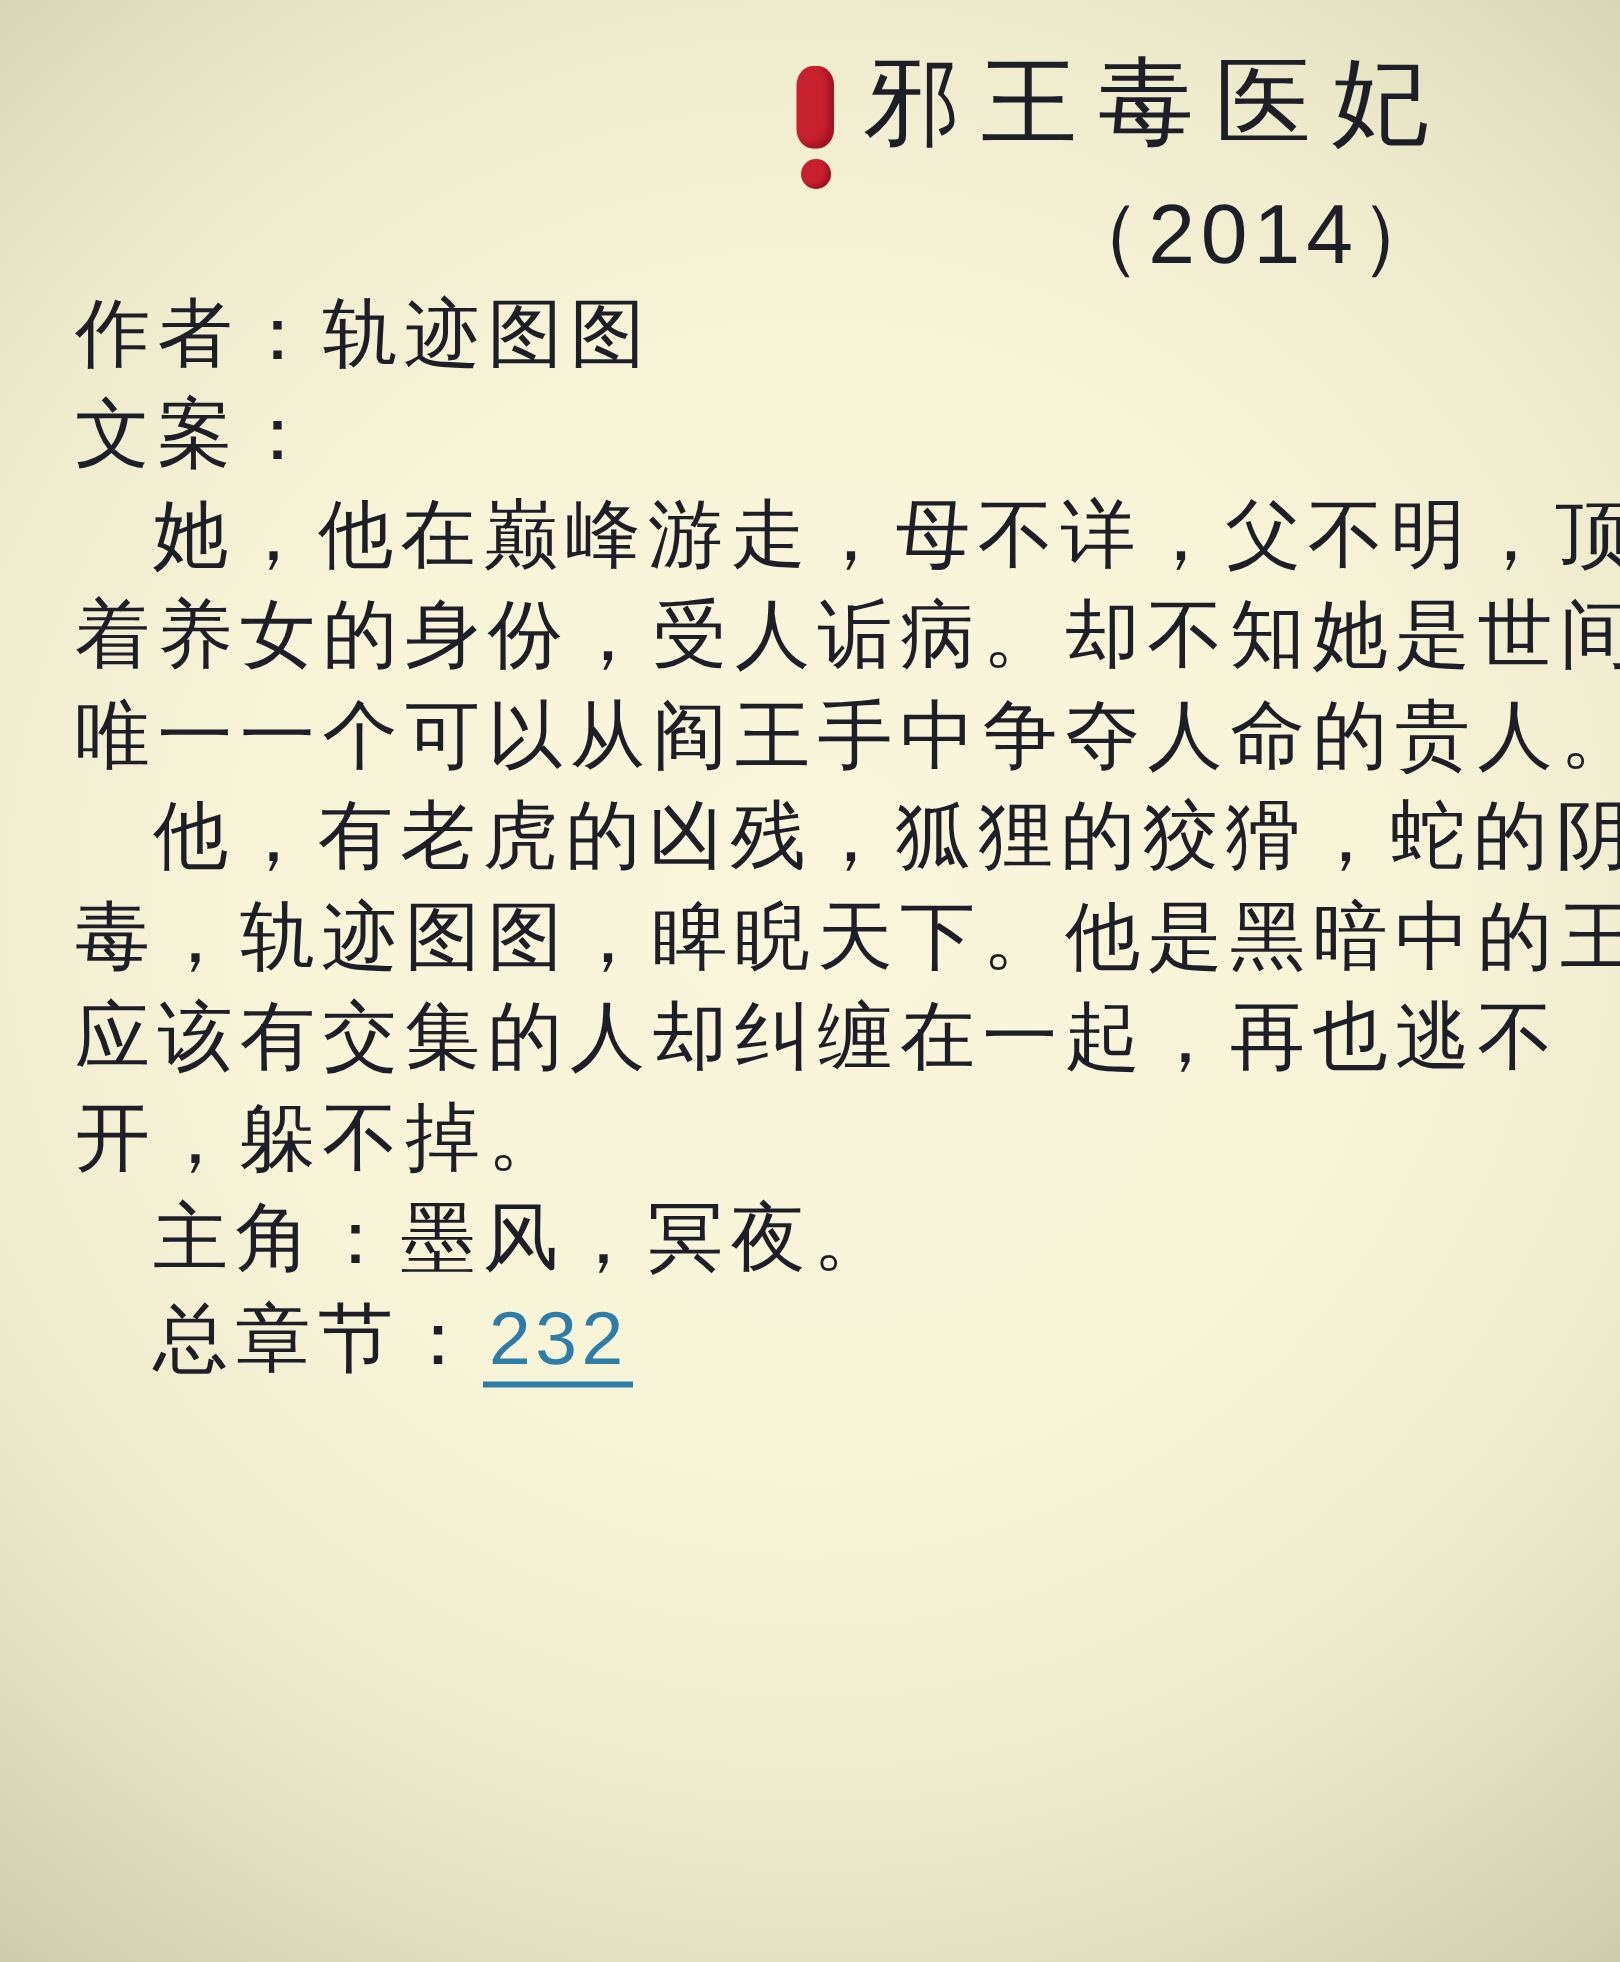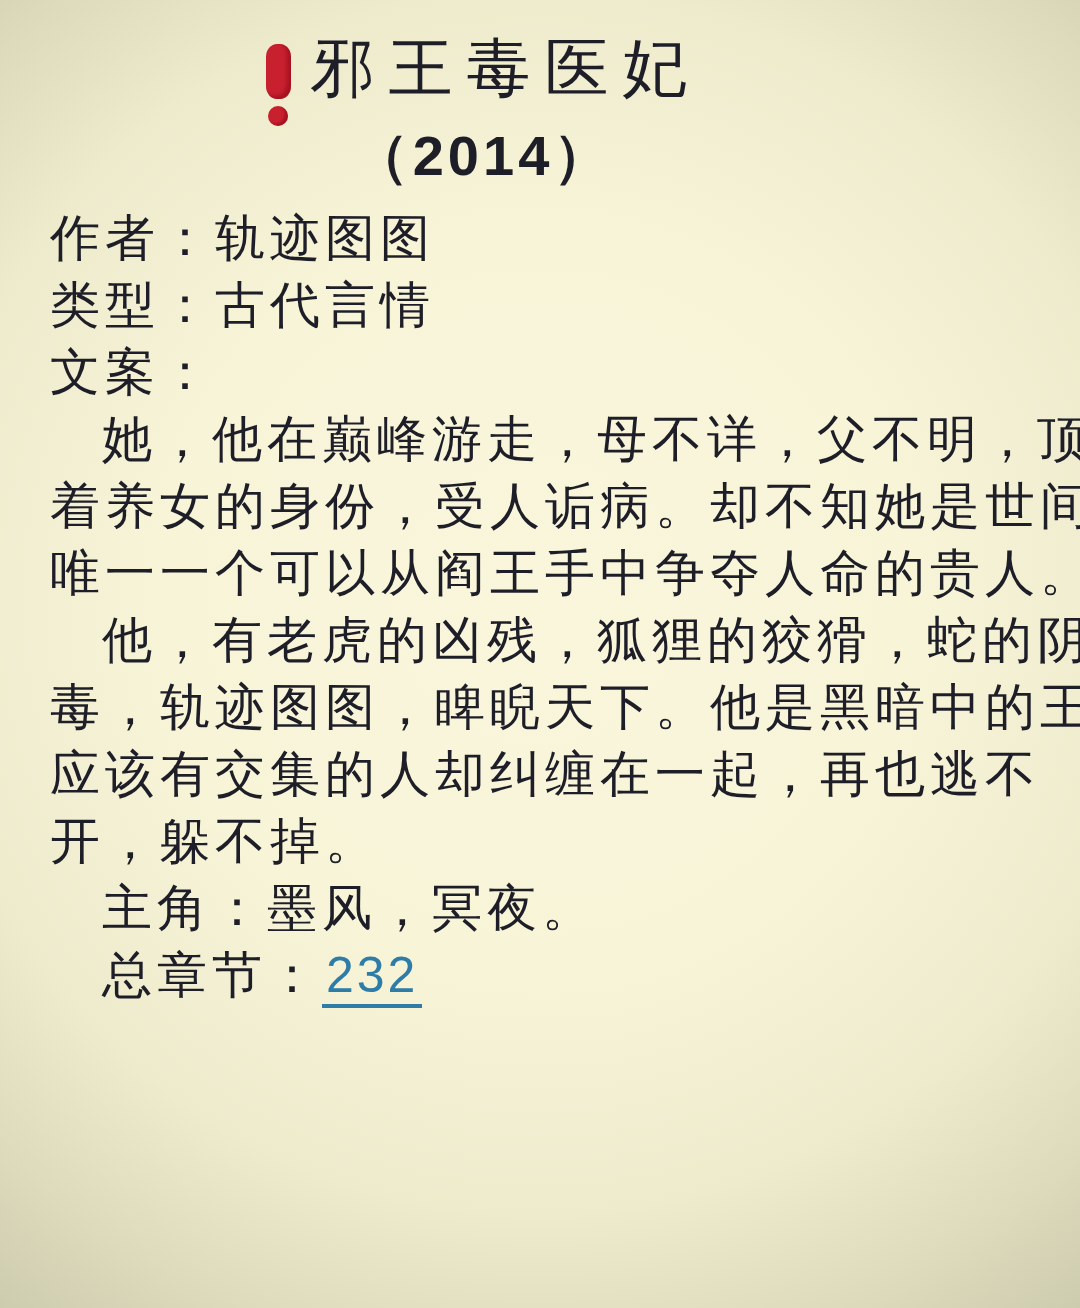--- a/index.html
+++ b/index.html
@@ -14,21 +14,21 @@
     background: radial-gradient(ellipse 88% 72% at 50% 46%,
       #faf6dc 0%, #f8f4d8 40%, #eeeacc 65%, #ddd9bb 82%, #c6c6a9 100%);
     font-family: "Liberation Sans", "DejaVu Sans", sans-serif;
     color: #1e1e28;
   }
 
   
   .title-block {
     padding-top: 26px;
     padding-right: 114px; 
-    text-align: center;
+    text-align: right;
   }
   .title-line {
     margin: 0;
     font-size: 64px;
     font-weight: 500;
     letter-spacing: 14px;
     line-height: 84px;
     white-space: nowrap;
   }
   .excl {
@@ -49,28 +49,27 @@
   .excl .dot {
     width: 20px;
     height: 20px;
     background: #c9202f;
     border-radius: 50%;
     box-shadow: inset -3px -2px 3px rgba(120,0,16,0.45);
   }
   .title-year {
     margin-top: 6px;
     font-size: 56px;
-    font-weight: 700;
+    font-weight: 400;
     letter-spacing: 4px;
     line-height: 66px;
   }
 
   
   .body-text {
-    margin-top: 16px;
     padding-left: 50px;
     padding-right: 36px;
   }
   .line {
     margin: 0;
     font-size: 50px;
     font-weight: 400;
     line-height: 67px;
     height: 67px;
     letter-spacing: 5px;
@@ -98,21 +97,20 @@
       <span class="excl">
         <span class="bar"></span>
         <span class="dot"></span>
       </span><span>邪王毒医妃</span>
     </h1>
     <div class="title-year">（2014）</div>
   </header>
 
   <main class="body-text">
     <p class="line">作者：轨迹图图</p>
-    <p class="line">类型：古代言情</p>
     <p class="line">文案：</p>
 
     <p class="line indent-a">她，他在巅峰游走，母不详，父不明，顶</p>
     <p class="line">着养女的身份，受人诟病。却不知她是世间</p>
     <p class="line">唯一一个可以从阎王手中争夺人命的贵人。</p>
     <p class="line indent-a">他，有老虎的凶残，狐狸的狡猾，蛇的阴</p>
     <p class="line">毒，轨迹图图，睥睨天下。他是黑暗中的王</p>
     <p class="line">应该有交集的人却纠缠在一起，再也逃不</p>
     <p class="line">开，躲不掉。</p>
 

